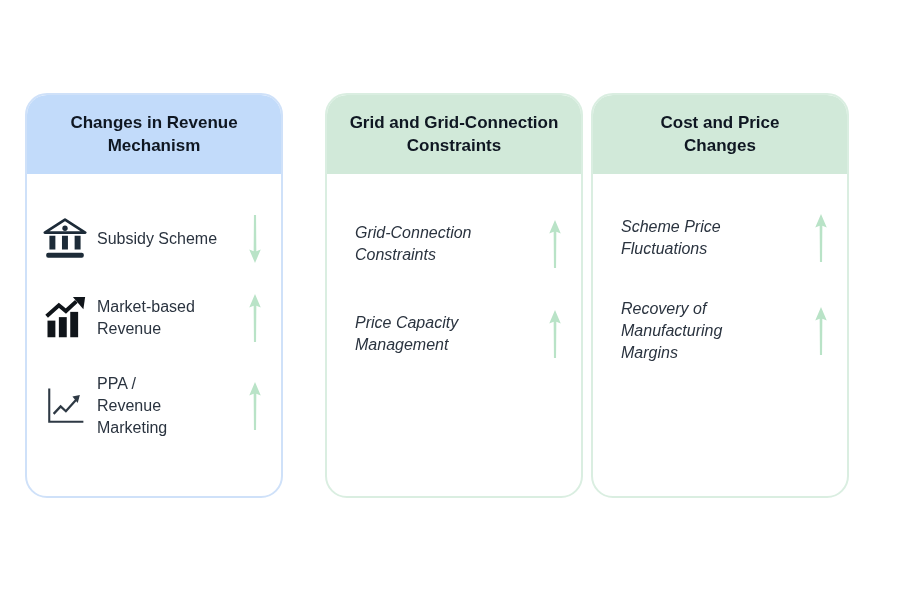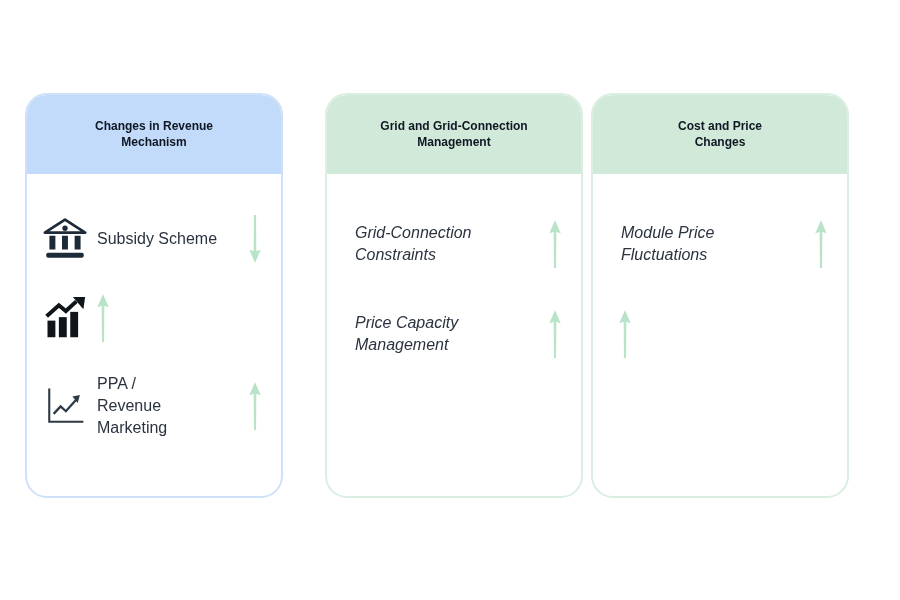--- a/index.html
+++ b/index.html
@@ -11,21 +11,21 @@
           background:#ffffff; border-radius:22px; overflow:hidden;
           display:flex; flex-direction:column; }
   .card--blue  { border:2px solid #cfe1f9; }
   .card--green { border:2px solid #daeee1; }
   .card--c1 { left:25px; }
   .card--c2 { left:325px; }
   .card--c3 { left:591px; }
 
   .card-header { height:79px; flex:0 0 79px; display:flex; align-items:center;
                  justify-content:center; text-align:center;
-                 font-weight:bold; font-size:12px; line-height:1.3;
+                 font-weight:bold; font-size:17px; line-height:1.3;
                  color:#0f1722; white-space:pre-line; padding:0 10px; }
   .card--blue  .card-header { background:#c2dbfa; }
   .card--green .card-header { background:#d1e9d9; }
 
   .card-body { flex:1; display:flex; flex-direction:column;
                justify-content:space-evenly; padding:10px 18px 26px 14px; }
   .card--c2 .card-body, .card--c3 .card-body { padding:4px 18px 96px 18px;font-style:italic; }
 
   .item { display:flex; align-items:center; }
   .icon-cell { flex:0 0 48px; display:flex; align-items:center; justify-content:center; }
@@ -68,20 +68,22 @@
       <div class="item">
         <span class="icon-cell">
           <svg width="42" height="44" viewBox="0 0 48 48">
             <rect x="4" y="27" width="9" height="19" fill="#10151a"></rect>
             <rect x="17" y="23" width="9" height="23" fill="#10151a"></rect>
             <rect x="30" y="17" width="9" height="29" fill="#10151a"></rect>
             <path d="M3 22 L17 9.5 L25 16 L37 5" fill="none" stroke="#10151a" stroke-width="4.6"></path>
             <polygon points="33,0 47,0 45,14" fill="#10151a"></polygon>
           </svg>
         </span>
+        <span class="label">Market-based
+Revenue</span>
         <span class="arrow-cell">
           <svg width="14" height="48" viewBox="0 0 14 50">
             <polygon points="7,0 13,14 8.4,12.2 8.1,50 5.9,50 5.6,12.2 1,14" fill="#b9e3c7"></polygon>
           </svg>
         </span>
       </div>
 
       <div class="item">
         <span class="icon-cell">
           <svg width="42" height="44" viewBox="0 0 48 48">
@@ -98,21 +100,21 @@
             <polygon points="7,0 13,14 8.4,12.2 8.1,50 5.9,50 5.6,12.2 1,14" fill="#b9e3c7"></polygon>
           </svg>
         </span>
       </div>
 
     </div>
   </div>
 
   <div class="card card--green card--c2">
     <div class="card-header">Grid and Grid-Connection
-Management</div>
+Constraints</div>
     <div class="card-body">
 
       <div class="item">
         <span class="label">Grid-Connection
 Constraints</span>
         <span class="arrow-cell">
           <svg width="14" height="48" viewBox="0 0 14 50">
             <polygon points="7,0 13,14 8.4,12.2 8.1,50 5.9,50 5.6,12.2 1,14" fill="#b9e3c7"></polygon>
           </svg>
         </span>
@@ -130,30 +132,33 @@
 
     </div>
   </div>
 
   <div class="card card--green card--c3">
     <div class="card-header">Cost and Price
 Changes</div>
     <div class="card-body">
 
       <div class="item">
-        <span class="label">Module Price
+        <span class="label">Scheme Price
 Fluctuations</span>
         <span class="arrow-cell">
           <svg width="14" height="48" viewBox="0 0 14 50">
             <polygon points="7,0 13,14 8.4,12.2 8.1,50 5.9,50 5.6,12.2 1,14" fill="#b9e3c7"></polygon>
           </svg>
         </span>
       </div>
 
       <div class="item">
+        <span class="label">Recovery of
+Manufacturing
+Margins</span>
         <span class="arrow-cell">
           <svg width="14" height="48" viewBox="0 0 14 50">
             <polygon points="7,0 13,14 8.4,12.2 8.1,50 5.9,50 5.6,12.2 1,14" fill="#b9e3c7"></polygon>
           </svg>
         </span>
       </div>
 
     </div>
   </div>
 

